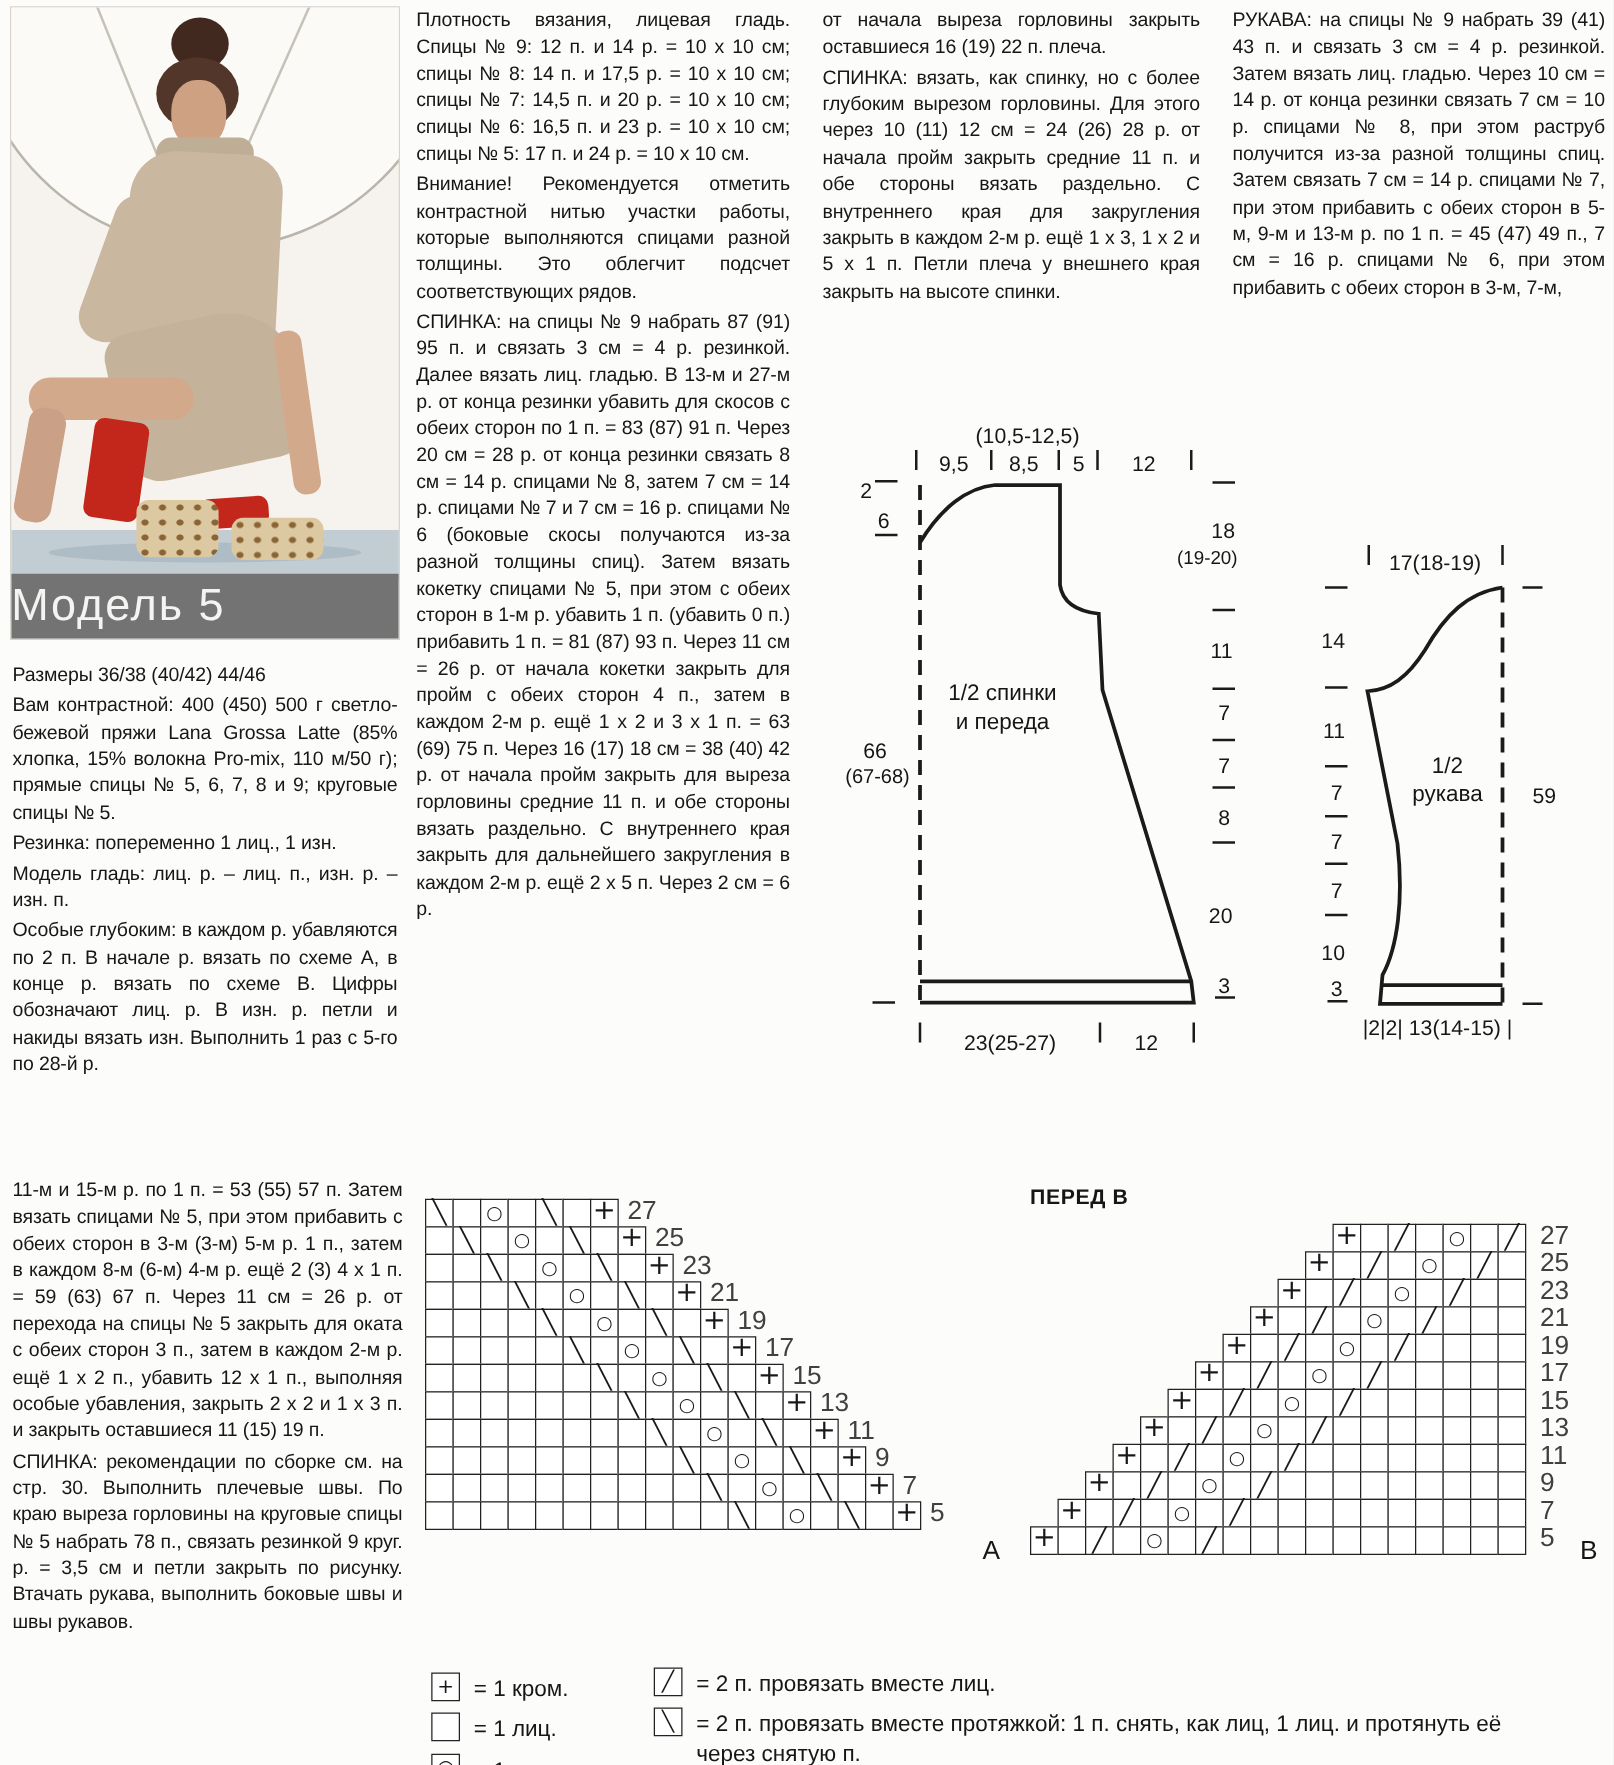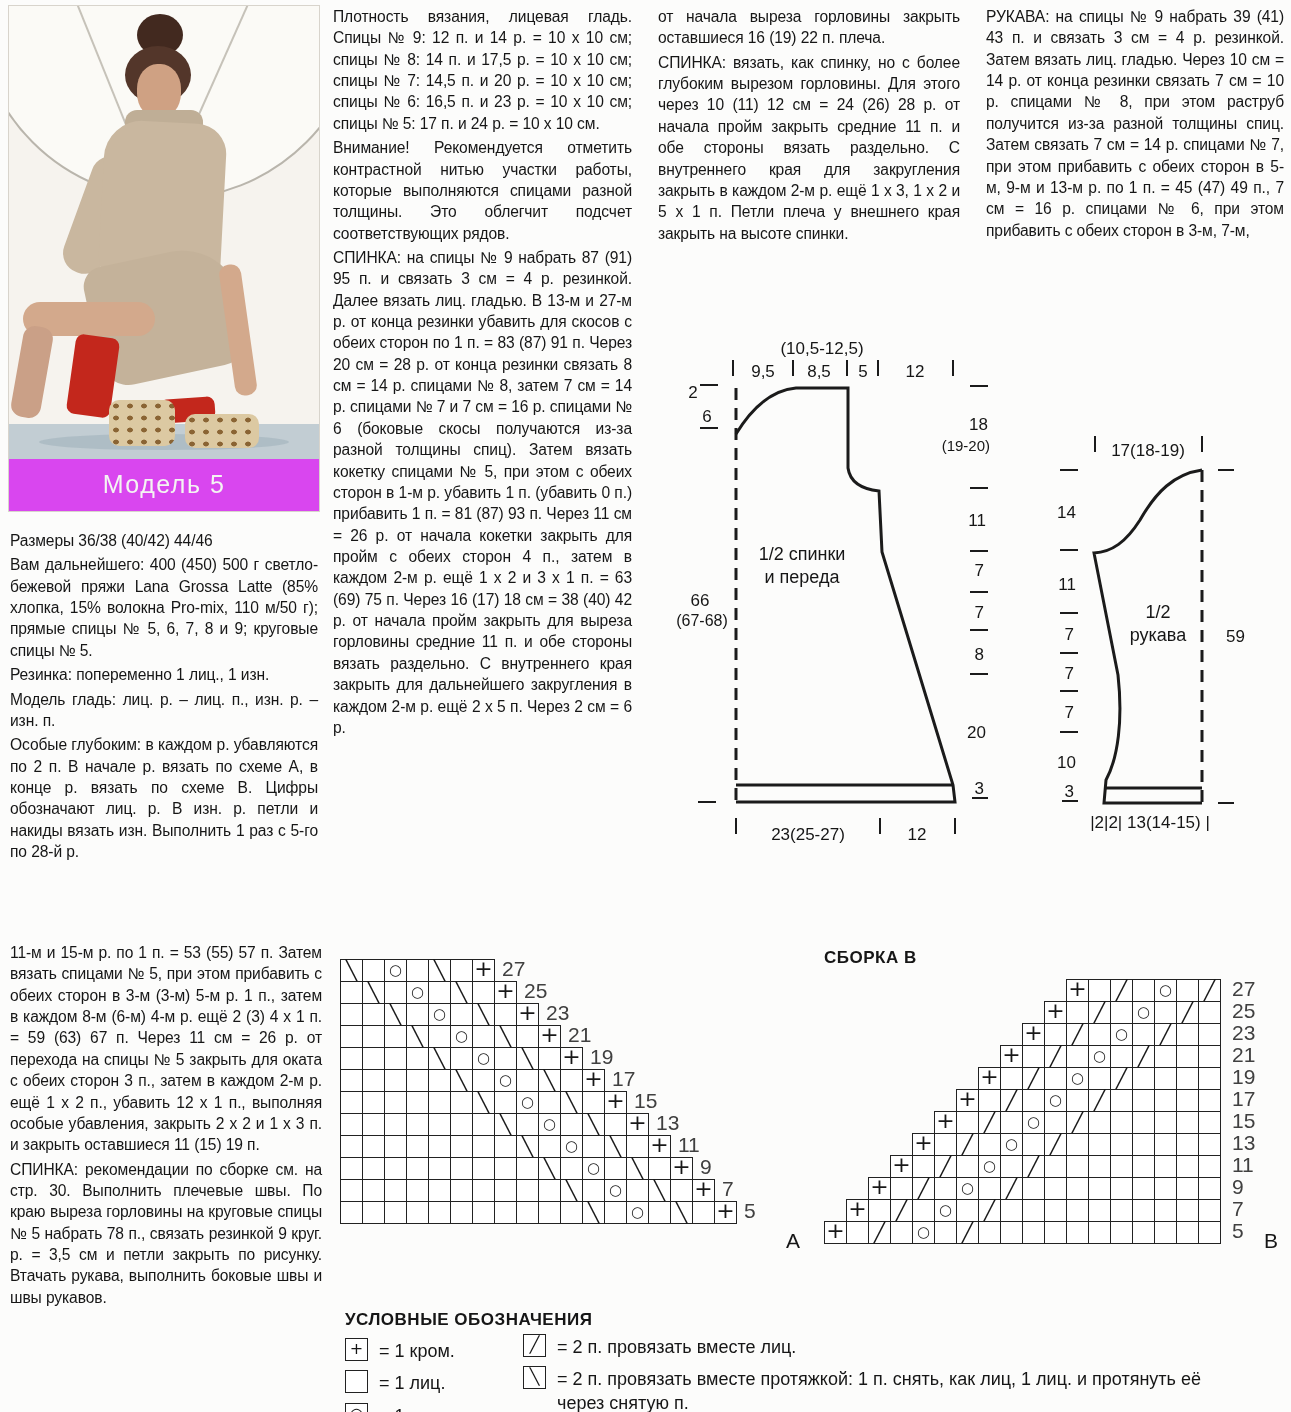--- a/index.html
+++ b/index.html
@@ -14,22 +14,22 @@
   #col1{left:10px;top:530px;width:308px}
   #col2{left:333px;top:6px;width:299px}
   #col3{left:658px;top:6px;width:302px}
   #col4{left:986px;top:6px;width:298px}
   #col5{left:10px;top:942px;width:312px}
 
   
   #photo{position:absolute;left:8px;top:5px;width:312px;height:507px;background:#f6f3ee;
          overflow:hidden;border:1px solid #d8d4cc;box-sizing:border-box}
   .ph{position:absolute}
-  #photo-caption{position:absolute;left:0;bottom:0;width:100%;height:52px;background:#d946ef;
-         color:#f4f4f2;font-size:25px;line-height:50px;text-align:center;letter-spacing:1.5px}
+  #photo-caption{position:absolute;left:0;bottom:0;width:100%;height:52px;background:#737373;
+         color:#f4f4f2;font-size:36px;line-height:50px;text-align:left;letter-spacing:1.5px}
 
   
   .schematic{position:absolute}
   .schematic text{font-family:"Liberation Sans",sans-serif;fill:#161616}
 
   
   .chart{position:absolute}
   .chart-title{font-weight:700;font-size:17px;letter-spacing:.5px}
   .chart-grid{position:relative;margin-top:11px}
   .ccell{position:absolute;width:23px;height:23px;border:1.5px solid #222;box-sizing:border-box;
@@ -79,21 +79,21 @@
     <div class="ph" style="left:150px;top:392px;width:56px;height:24px;border-radius:8px;background:#c3271c;transform:rotate(-4deg)"></div>
     <div class="ph" style="left:100px;top:394px;width:66px;height:46px;border-radius:10px;background:#dcc9a2;
                 background-image:radial-gradient(#8a6434 2.5px,transparent 3.2px);background-size:14px 12px"></div>
     <div class="ph" style="left:176px;top:408px;width:74px;height:34px;border-radius:10px;background:#dcc9a2;
                 background-image:radial-gradient(#8a6434 2.5px,transparent 3.2px);background-size:14px 12px"></div>
     <div id="photo-caption">Модель 5</div>
   </div>
 
   <div class="col" id="col1">
     <p><b>Размеры</b> <span>36/38 (40/42) 44/46</span></p>
-    <p><b>Вам дальнейшего:</b> <span>400 (450) 500 г светло-бежевой пряжи Lana Grossa Latte (85% хлопка, 15% волокна Pro-mix, 110 м/50 г); прямые спицы № 5, 6, 7, 8 и 9; круговые спицы № 5.</span></p>
+    <p><b>Вам контрастной:</b> <span>400 (450) 500 г светло-бежевой пряжи Lana Grossa Latte (85% хлопка, 15% волокна Pro-mix, 110 м/50 г); прямые спицы № 5, 6, 7, 8 и 9; круговые спицы № 5.</span></p>
     <p><b>Резинка:</b> <span>попеременно 1 лиц., 1 изн.</span></p>
     <p><b>Модель гладь:</b> <span>лиц. р. – лиц. п., изн. р. – изн. п.</span></p>
     <p><b>Особые глубоким:</b> <span>в каждом р. убавляются по 2 п. В начале р. вязать по схеме А, в конце р. вязать по схеме В. Цифры обозначают лиц. р. В изн. р. петли и накиды вязать изн. Выполнить 1 раз с 5-го по 28-й р.</span></p>
   </div>
 
   <div class="col" id="col2">
     <p><b>Плотность вязания, лицевая гладь.</b> <span>Спицы № 9: 12 п. и 14 р. = 10 х 10 см; спицы № 8: 14 п. и 17,5 р. = 10 х 10 см; спицы № 7: 14,5 п. и 20 р. = 10 х 10 см; спицы № 6: 16,5 п. и 23 р. = 10 х 10 см; спицы № 5: 17 п. и 24 р. = 10 х 10 см.</span></p>
     <p><b>Внимание!</b> <span>Рекомендуется отметить контрастной нитью участки работы, которые выполняются спицами разной толщины. Это облегчит подсчет соответствующих рядов.</span></p>
     <p><b>СПИНКА:</b> <span>на спицы № 9 набрать 87 (91) 95 п. и связать 3 см = 4 р. резинкой. Далее вязать лиц. гладью. В 13-м и 27-м р. от конца резинки убавить для скосов с обеих сторон по 1 п. = 83 (87) 91 п. Через 20 см = 28 р. от конца резинки связать 8 см = 14 р. спицами № 8, затем 7 см = 14 р. спицами № 7 и 7 см = 16 р. спицами № 6 (боковые скосы получаются из-за разной толщины спиц). Затем вязать кокетку спицами № 5, при этом с обеих сторон в 1-м р. убавить 1 п. (убавить 0 п.) прибавить 1 п. = 81 (87) 93 п. Через 11 см = 26 р. от начала кокетки закрыть для пройм с обеих сторон 4 п., затем в каждом 2-м р. ещё 1 х 2 и 3 х 1 п. = 63 (69) 75 п. Через 16 (17) 18 см = 38 (40) 42 р. от начала пройм закрыть для выреза горловины средние 11 п. и обе стороны вязать раздельно. С внутреннего края закрыть для дальнейшего закругления в каждом 2-м р. ещё 2 х 5 п. Через 2 см = 6 р.</span></p>
   </div>
@@ -358,21 +358,21 @@
         <div class="ccell" style="left: 308px; top: 242px;"></div>
         <div class="ccell sym-slash" style="left: 330px; top: 242px;">╲</div>
         <div class="ccell" style="left: 352px; top: 242px;"></div>
         <div class="ccell sym-plus" style="left: 374px; top: 242px;">+</div>
         <div class="rowlab" style="top: 241px; left: 404px;">5</div>
       </div>
     <div class="chart-letter" style="left:446px;top:281px">А</div>
   </div>
 
   <div class="chart" id="chartB" style="left:824px;top:948px;width:460px">
-    <div class="chart-title">СБОРКА В</div>
+    <div class="chart-title">ПЕРЕД В</div>
     <div class="chart-grid" style="width:460px;height:266px">
         <div class="ccell sym-plus" style="left: 242px; top: 0px;">+</div>
         <div class="ccell" style="left: 264px; top: 0px;"></div>
         <div class="ccell sym-slash" style="left: 286px; top: 0px;">╱</div>
         <div class="ccell" style="left: 308px; top: 0px;"></div>
         <div class="ccell sym-O" style="left: 330px; top: 0px;">○</div>
         <div class="ccell" style="left: 352px; top: 0px;"></div>
         <div class="ccell sym-slash" style="left: 374px; top: 0px;">╱</div>
         <div class="rowlab" style="top: -1px; left: 408px;">27</div>
         <div class="ccell sym-plus" style="left: 220px; top: 22px;">+</div>
@@ -527,21 +527,20 @@
         <div class="ccell" style="left: 308px; top: 242px;"></div>
         <div class="ccell" style="left: 330px; top: 242px;"></div>
         <div class="ccell" style="left: 352px; top: 242px;"></div>
         <div class="ccell" style="left: 374px; top: 242px;"></div>
         <div class="rowlab" style="top: 241px; left: 408px;">5</div>
       </div>
     <div class="chart-letter" style="left:440px;top:281px">В</div>
   </div>
 
   <div id="legend">
-    <div class="legend-title">УСЛОВНЫЕ ОБОЗНАЧЕНИЯ</div>
     <div class="lgroup" style="left:0;top:28px">
       <div class="litem">
         <span class="lbox">+</span>
         <span class="ltext">= 1 кром.</span>
       </div>
       <div class="litem">
         <span class="lbox"></span>
         <span class="ltext">= 1 лиц.</span>
       </div>
       <div class="litem">

